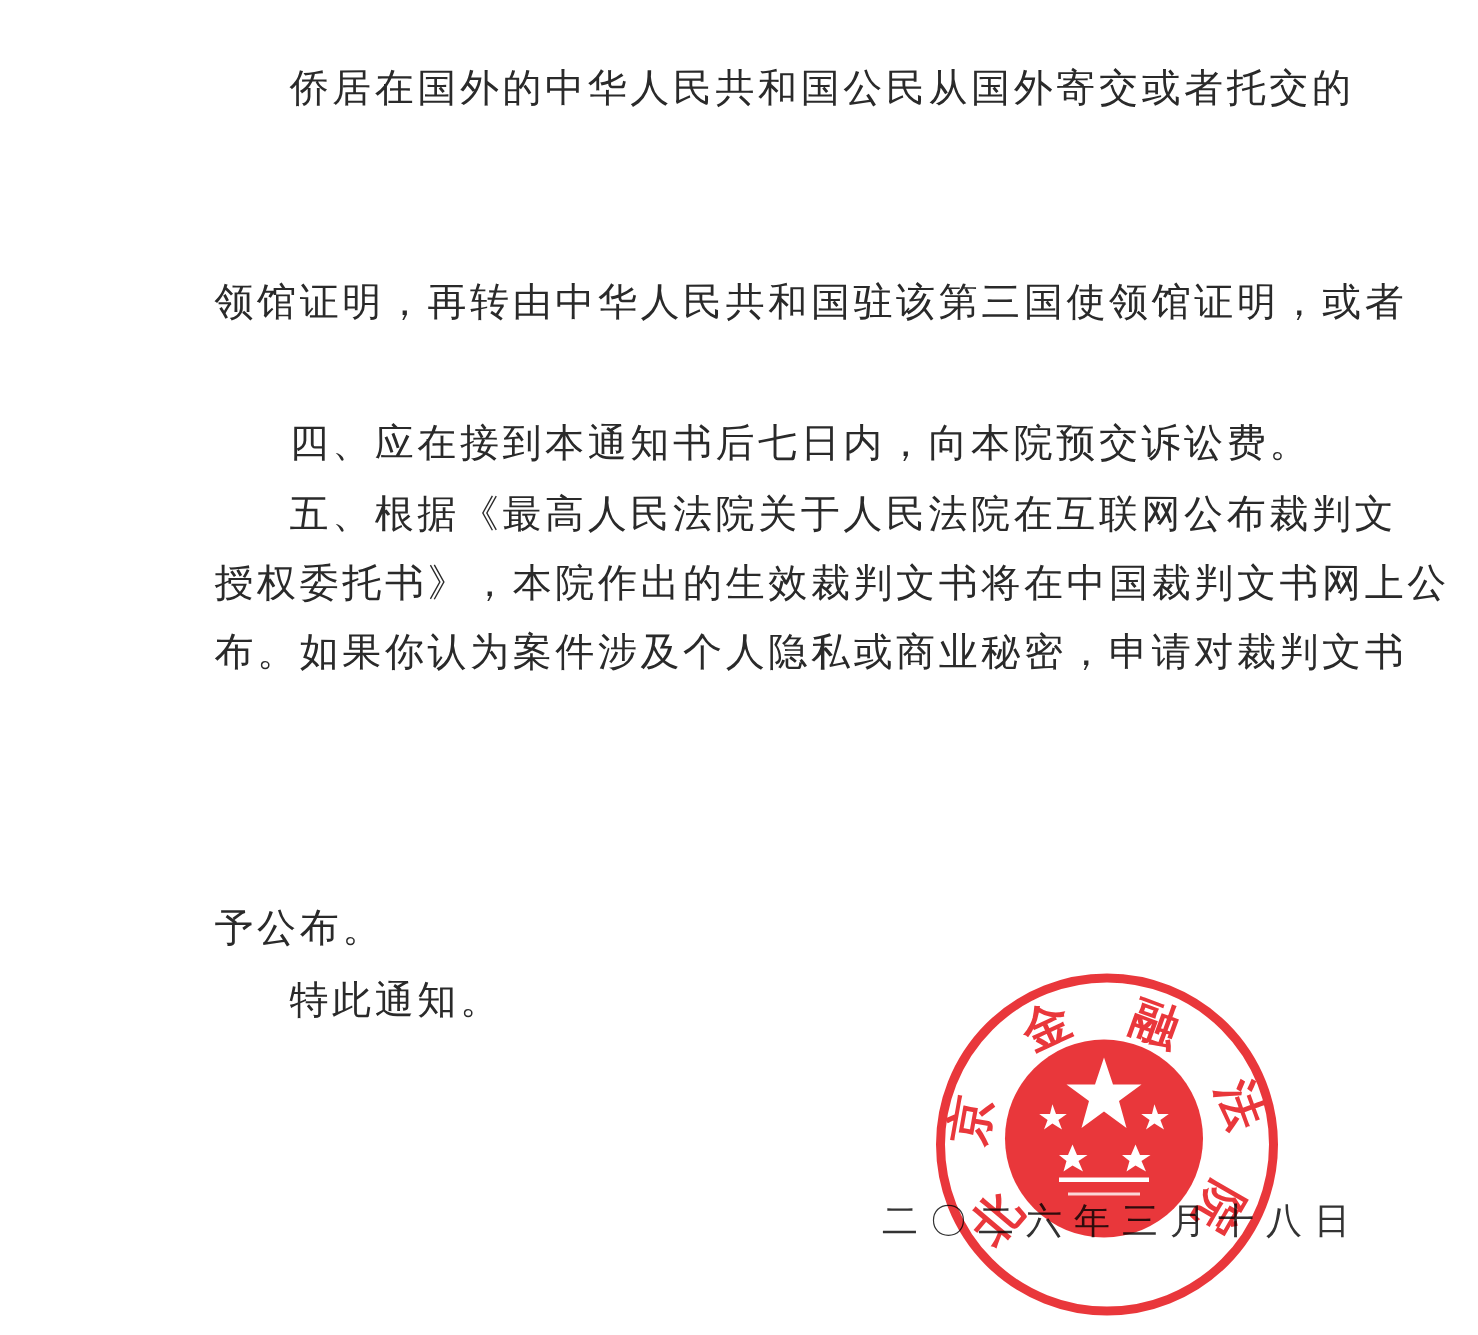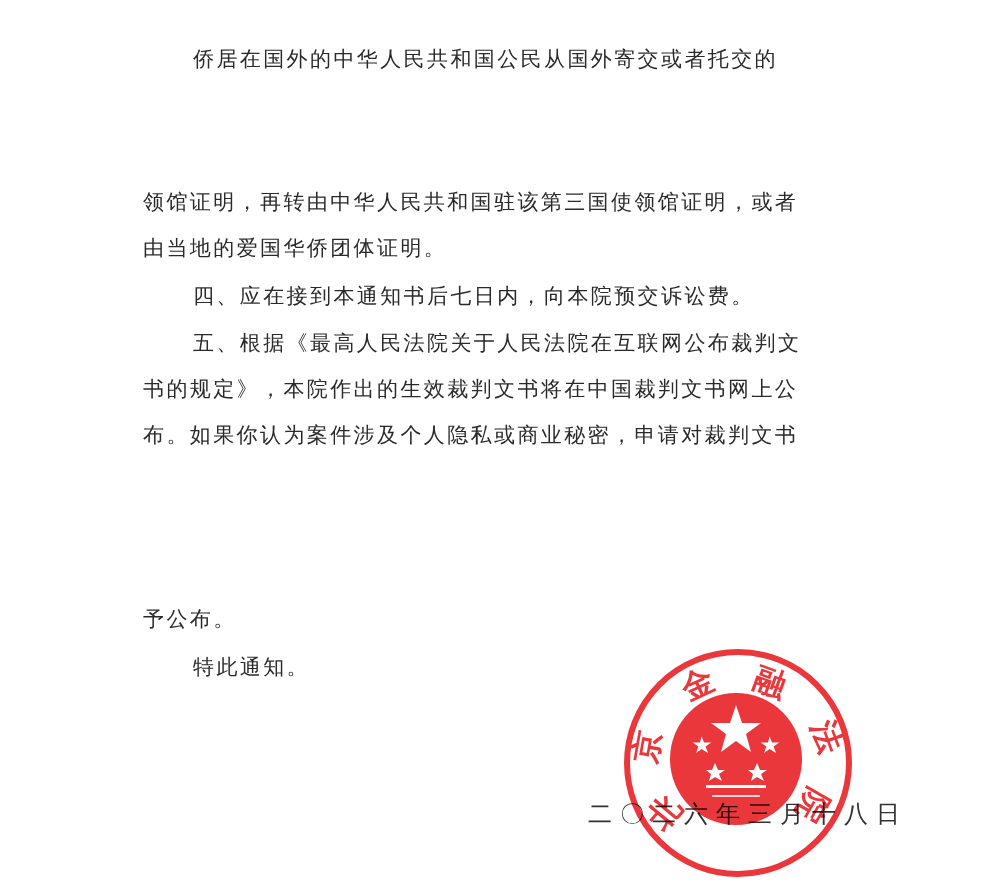--- a/index.html
+++ b/index.html
@@ -1,37 +1,36 @@
 <!DOCTYPE html>
 <html><head>
 <meta charset="utf-8">
 <style>
   html, body { margin:0; padding:0; background:#ffffff; }
   body { width:985px; height:890px; position:relative; overflow:hidden;
          font-family:"DejaVu Serif","Liberation Serif",serif; color:#2a2a2a; }
   .page { position:absolute; left:0; top:0; width:985px; height:890px; }
-  .line { position:absolute; left:143px; width:735px; font-size:21px; line-height:30px;
+  .line { position:absolute; left:143px; width:735px; font-size:26px; line-height:30px;
           white-space:nowrap; letter-spacing:2.4px; }
   .indent { left:193px; }
   .date { position:absolute; left:588px; top:798px; font-size:24px; letter-spacing:8px; white-space:nowrap; color:#333; z-index:1; }
   .stamp { position:absolute; left:620px; top:645px; width:236px; height:236px; z-index:2; mix-blend-mode:multiply; opacity:0.92; }
 </style>
 </head>
 <body>
 
 <div class="page">
 
   <div class="line indent" style="top:44px">侨居在国外的中华人民共和国公民从国外寄交或者托交的</div>
   <div class="line" style="top:187px">领馆证明，再转由中华人民共和国驻该第三国使领馆证明，或者</div>
-  <div class="line" style="top:233px">由当地的爱国华侨团体证明。</div>
 
   <div class="line indent" style="top:281px">四、应在接到本通知书后七日内，向本院预交诉讼费。</div>
 
   <div class="line indent" style="top:328px">五、根据《最高人民法院关于人民法院在互联网公布裁判文</div>
-  <div class="line" style="top:374px">书的规定》，本院作出的生效裁判文书将在中国裁判文书网上公</div>
+  <div class="line" style="top:374px">授权委托书》，本院作出的生效裁判文书将在中国裁判文书网上公</div>
   <div class="line" style="top:420px">布。如果你认为案件涉及个人隐私或商业秘密，申请对裁判文书</div>
   <div class="line" style="top:604px">予公布。</div>
 
   <div class="line indent" style="top:652px">特此通知。</div>
 
   <div class="date">二〇二六年三月十八日</div>
 
   <svg class="stamp" viewBox="0 0 236 236">
     <circle cx="118" cy="118" r="111" fill="none" stroke="#e8262a" stroke-width="6"></circle>
 

